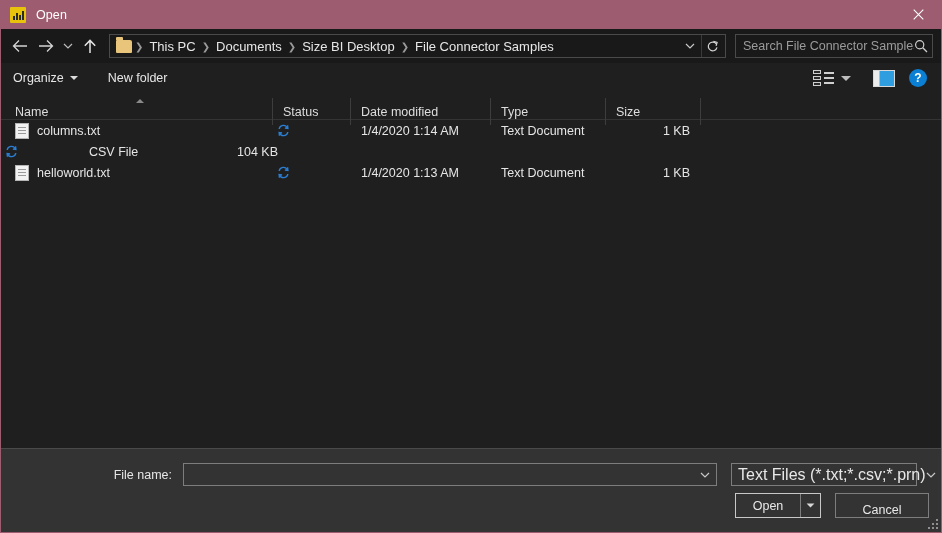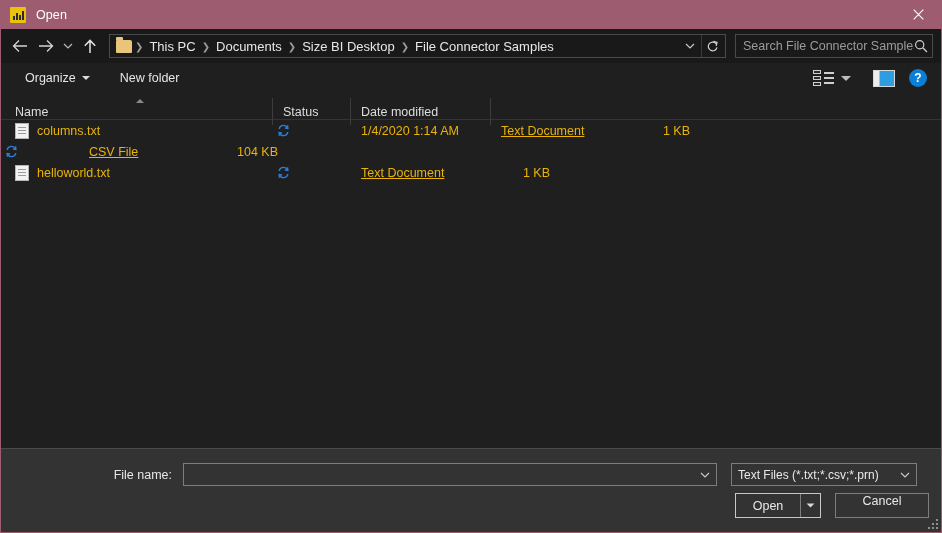--- a/index.html
+++ b/index.html
@@ -118,21 +118,21 @@
     min-width: 0;
   }
   .searchbox input::placeholder { color: #9b9b9b; opacity: 1; }
   .search-ico { color: #cfcfcf; display:flex; align-items:center; }
 
   
   .toolbar {
     height: 30px; min-height: 30px;
     background: #1f1f1f;
     display: flex; align-items: center;
-    padding: 0 10px 0 18px;
+    padding: 0 10px 0 6px;
     flex-shrink: 0;
   }
   .tb-item {
     color: #e6e6e6; font-size: 12.5px;
     display: flex; align-items: center; gap: 6px;
     padding: 3px 6px; white-space: nowrap;
   }
   .tb-item.spaced { margin-left: 18px; }
   .caret-dn {
     width:0;height:0;border-left:4px solid transparent;
@@ -195,27 +195,27 @@
   .sort-caret {
     position:absolute; left: 135px; top: 1px;
     width:0;height:0;border-left:4px solid transparent;
     border-right:4px solid transparent;border-bottom:4px solid #8a8a8a;
   }
 
   
   .filelist { flex: 1; background:#1f1f1f; overflow:hidden; }
   .row {
     height: 21px; display:flex; 
-    font-size: 12.5px; color:#eab308;
+    font-size: 12.5px; color:#e5e5e5;
   }
   .cell { height:21px; display:flex; align-items:center; overflow:hidden; }
   .cell.name   { width: 272px; padding-left: 14px; gap: 8px; }
   .cell.status { width: 78px; justify-content:flex-start; padding-left: 4px; }
   .cell.date   { width: 140px; padding-left: 10px; }
-  .cell.type   { width: 115px; padding-left: 10px; text-decoration: underline; }
+  .cell.type   { width: 115px; padding-left: 10px; }
   .cell.size   { width: 95px; justify-content:flex-end; padding-right: 11px; }
 
   .ficon { width: 14px; height: 16px; flex-shrink:0; position:relative; }
   .ficon.txt {
     background:#f2f2f2; border:1px solid #b5b5b5;
   }
   .ficon.txt::after {
     content:""; position:absolute; left:2px; top:3px; right:2px; bottom:2px;
     background: repeating-linear-gradient(to bottom,
       #9a9a9a 0 1px, transparent 1px 3px);
@@ -261,31 +261,31 @@
     flex:1; background:transparent;border:none;outline:none;
     color:#e8e8e8; font-size:12.5px;
     font-family:"Liberation Sans", sans-serif; min-width:0;
   }
   .combo .cb-caret {
     width: 18px; display:flex; align-items:center; justify-content:center;
     color:#cfcfcf;
   }
   .filename-combo { width: 534px; }
   .filter-combo { width: 186px; margin-left: 14px; }
-  .filter-combo .ftext { flex:1; color:#e8e8e8; font-size:12px; white-space:nowrap; }
+  .filter-combo .ftext { flex:1; color:#e8e8e8; font-size:16px; white-space:nowrap; }
 
   .frow2 {
     display:flex; align-items:center; justify-content:flex-end;
     padding: 7px 12px 0 12px;
   }
   .btn {
     height: 25px;
     color:#e8e8e8; font-size:12.5px;
     background:#333333; border:1px solid #7d7d7d;
-    display:flex; align-items:flex-start; justify-content:center;
+    display:flex; align-items:flex-end; justify-content:center;
   }
   .open-split {
     width: 86px; border:1px solid #c8c8c8; display:flex; height:25px;
     background:#333333;
   }
   .open-split .lbl {
     flex:1; display:flex; align-items:center; justify-content:center;
     color:#e8e8e8; font-size:12.5px;
   }
   .open-split .arrow {
@@ -414,20 +414,26 @@
     <div class="col name">
       <span class="sort-caret"></span>
       <span>Name</span>
     </div>
     <div class="col status">
       <span>Status</span>
     </div>
     <div class="col date">
       <span>Date modified</span>
     </div>
+    <div class="col type">
+      <span>Type</span>
+    </div>
+    <div class="col size">
+      <span>Size</span>
+    </div>
   </div>
 
   <div class="filelist">
 
     <div class="row">
       <div class="cell name">
         <span class="ficon txt"></span>
         <span class="fname">columns.txt</span>
       </div>
       <div class="cell status">
@@ -468,20 +474,21 @@
       <div class="cell status">
         <span class="sync-ico">
           <svg width="13" height="13" viewBox="0 0 13 13">
             <path d="M2.2 5.0 A4.2 4.2 0 0 1 10.3 4.1" stroke="#2a7fd4" stroke-width="1.4" fill="none"></path>
             <path d="M10.8 8.0 A4.2 4.2 0 0 1 2.7 8.9" stroke="#2a7fd4" stroke-width="1.4" fill="none"></path>
             <path d="M10.6 1.3 L10.9 4.5 L7.9 4.0" stroke="#2a7fd4" stroke-width="1.3" fill="none"></path>
             <path d="M2.4 11.7 L2.1 8.5 L5.1 9.0" stroke="#2a7fd4" stroke-width="1.3" fill="none"></path>
           </svg>
         </span>
       </div>
+      <div class="cell date">1/4/2020 1:13 AM</div>
       <div class="cell type">Text Document</div>
       <div class="cell size">1 KB</div>
     </div>
 
   </div>
 
   <div class="footer">
     <div class="frow1">
       <div class="fname-label">File name:</div>
       <div class="combo filename-combo">

